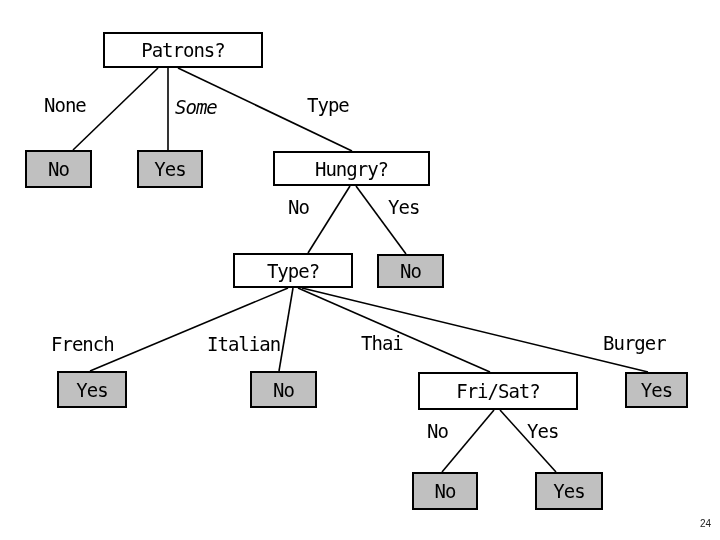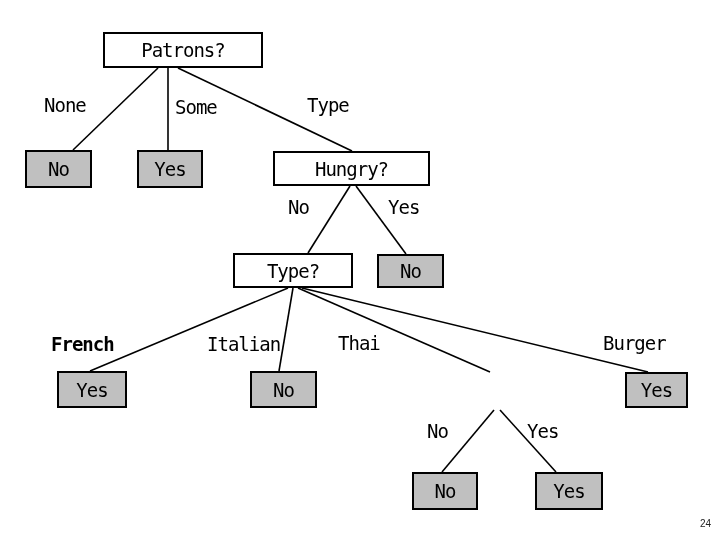--- a/index.html
+++ b/index.html
@@ -82,31 +82,32 @@
         <line x1="500" y1="410" x2="556" y2="472" stroke="#000000" stroke-width="1.6"></line>
       </svg>
       <div class="node decision" style="left: 103px; top: 32px; width: 160px; height: 36px;">Patrons?</div>
       <div class="node leaf" style="left: 25px; top: 150px; width: 67px; height: 38px;">No</div>
       <div class="node leaf" style="left: 137px; top: 150px; width: 66px; height: 38px;">Yes</div>
       <div class="node decision" style="left: 273px; top: 151px; width: 157px; height: 35px;">Hungry?</div>
       <div class="node decision" style="left: 233px; top: 253px; width: 120px; height: 35px;">Type?</div>
       <div class="node leaf" style="left: 377px; top: 254px; width: 67px; height: 34px;">No</div>
       <div class="node leaf" style="left: 57px; top: 371px; width: 70px; height: 37px;">Yes</div>
       <div class="node leaf" style="left: 250px; top: 371px; width: 67px; height: 37px;">No</div>
+      <div class="node decision" style="left: 418px; top: 372px; width: 160px; height: 38px;">Fri/Sat?</div>
       <div class="node leaf" style="left: 625px; top: 372px; width: 63px; height: 36px;">Yes</div>
       <div class="node leaf" style="left: 412px; top: 472px; width: 66px; height: 38px;">No</div>
       <div class="node leaf" style="left: 535px; top: 472px; width: 68px; height: 38px;">Yes</div>
       <div class="branch-label" style="left: 28px; top: 94px; margin-left: 16px;">None</div>
-      <div class="branch-label" style="left: 175px; top: 96px;">Some</div>
+      <div class="branch-label" style="left: 175px; top: 96px; font-style: italic;">Some</div>
       <div class="branch-label" style="left: 307px; top: 94px;">Type</div>
       <div class="branch-label" style="left: 288px; top: 196px;">No</div>
       <div class="branch-label" style="left: 388px; top: 196px;">Yes</div>
-      <div class="branch-label" style="left: 51px; top: 333px; font-weight: bold;">French</div>
+      <div class="branch-label" style="left: 51px; top: 333px;">French</div>
       <div class="branch-label" style="left: 207px; top: 333px;">Italian</div>
-      <div class="branch-label" style="left: 338px; top: 332px; text-align: center;">Thai</div>
+      <div class="branch-label" style="left: 361px; top: 332px; text-align: center;">Thai</div>
       <div class="branch-label" style="left: 603px; top: 332px;">Burger</div>
       <div class="branch-label" style="left: 427px; top: 420px;">No</div>
       <div class="branch-label" style="left: 527px; top: 420px;">Yes</div>
     </div>
 
 
   <div class="page-number">24</div>
 
 </div>
 

